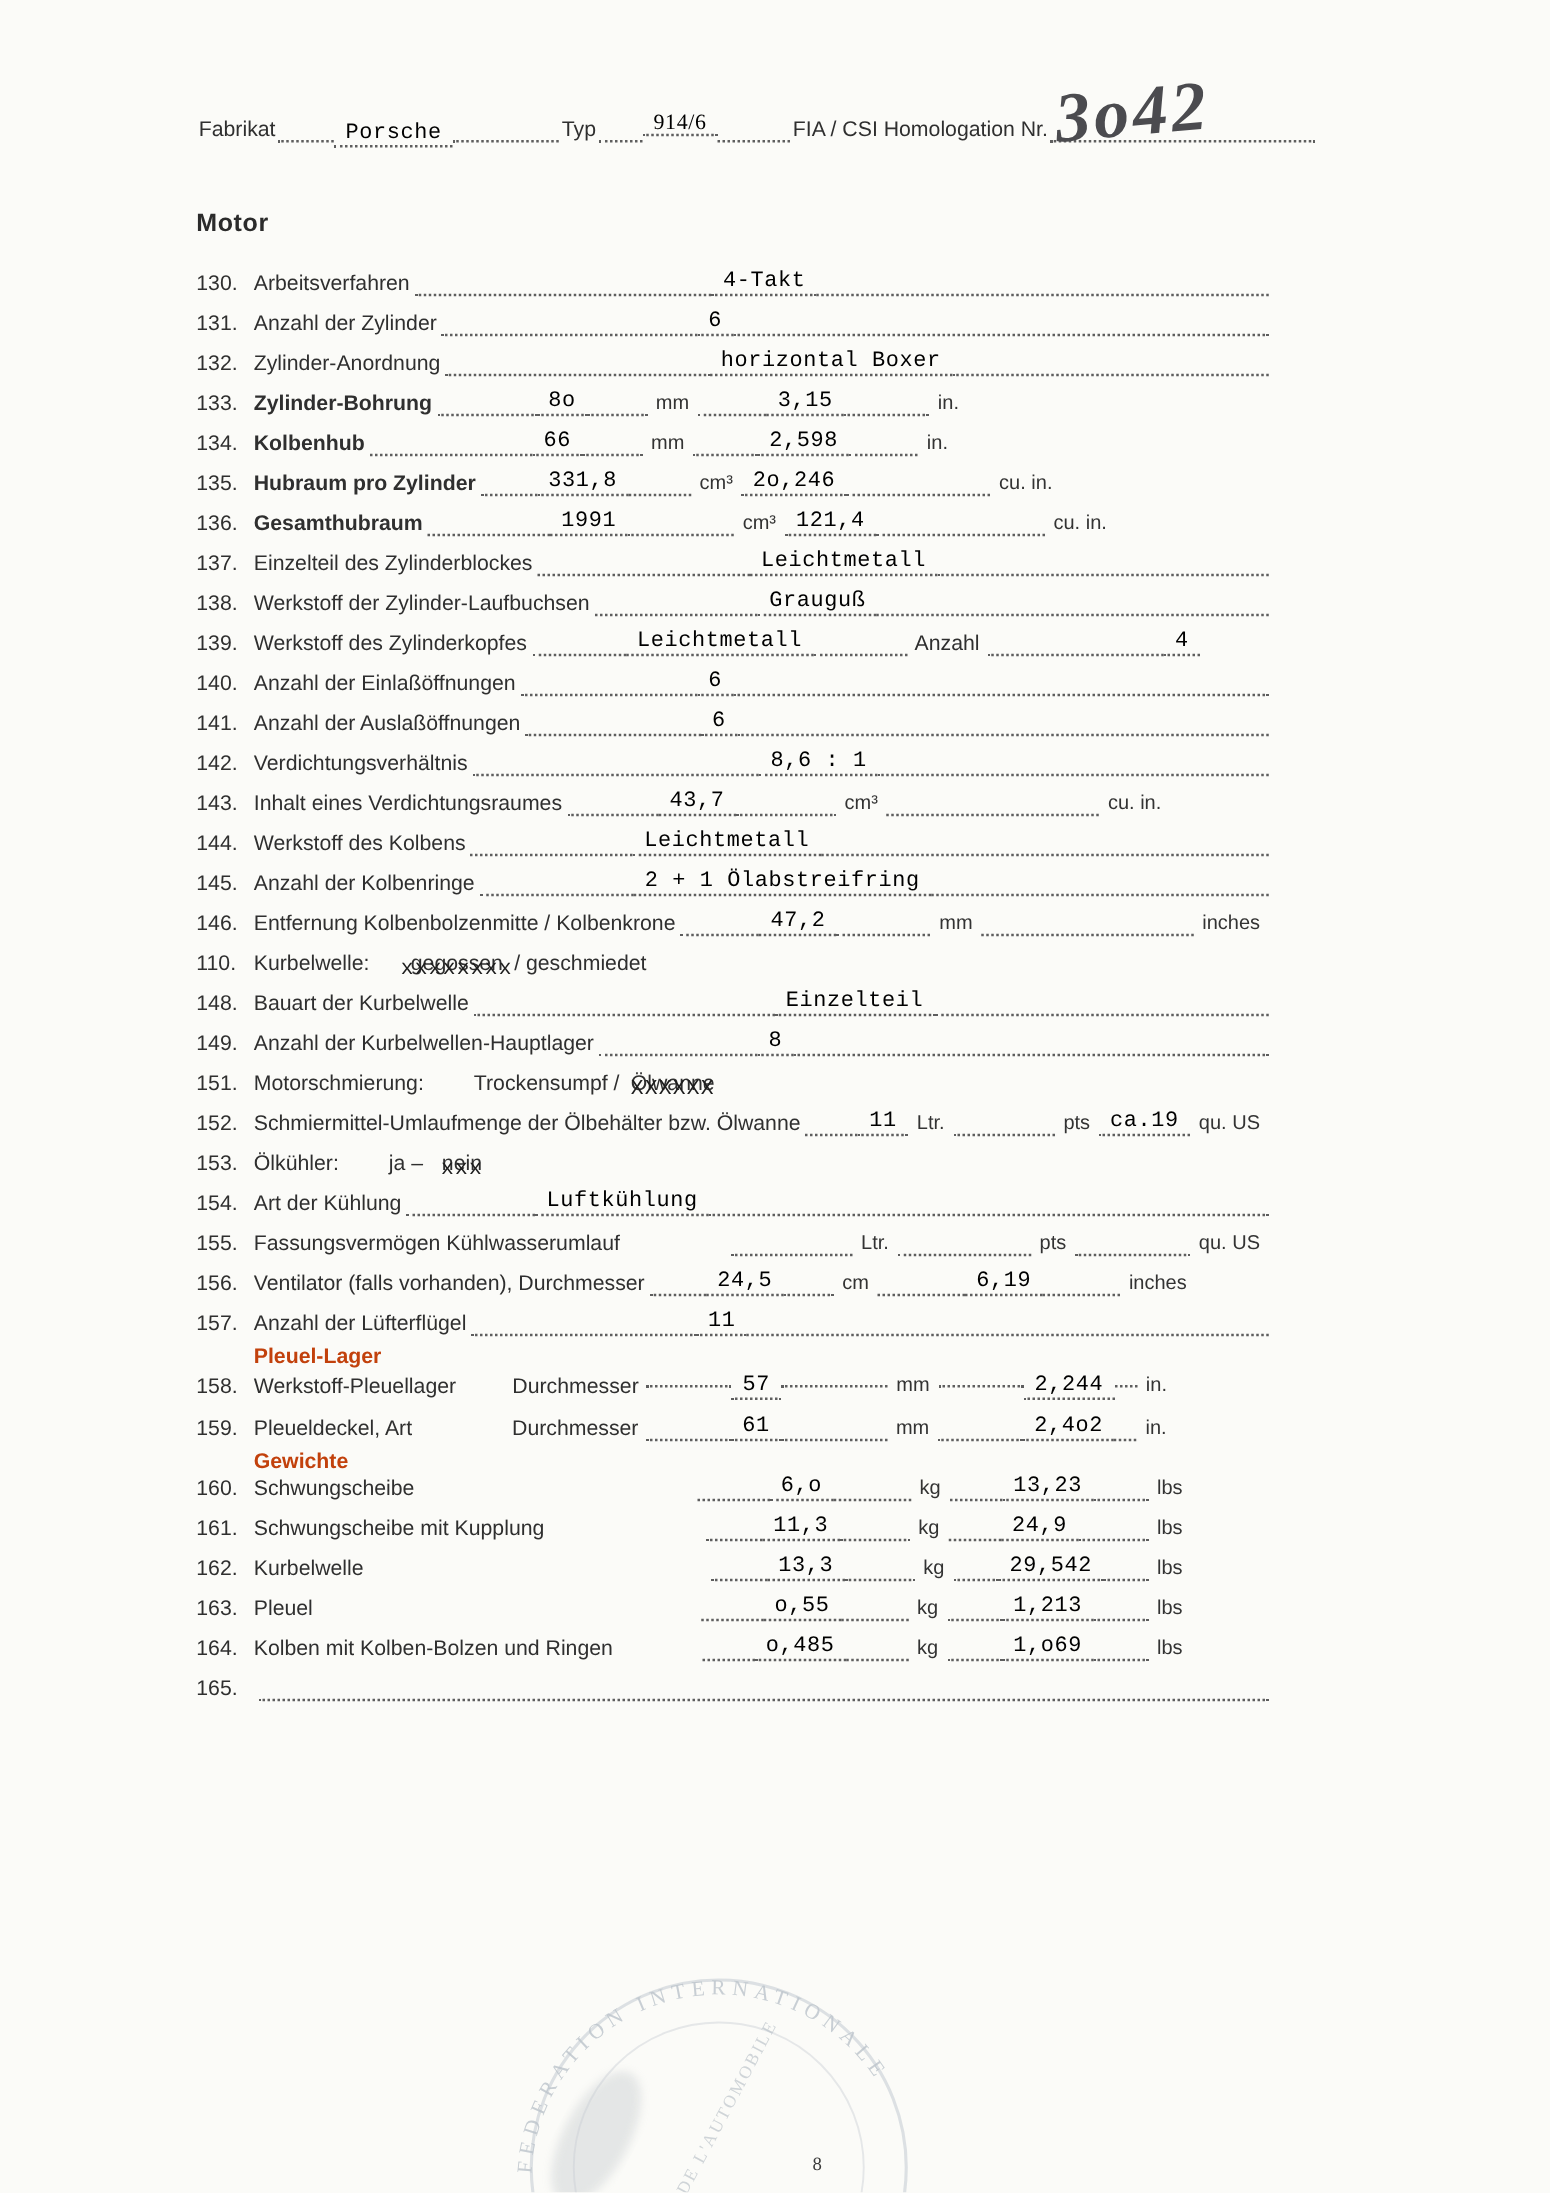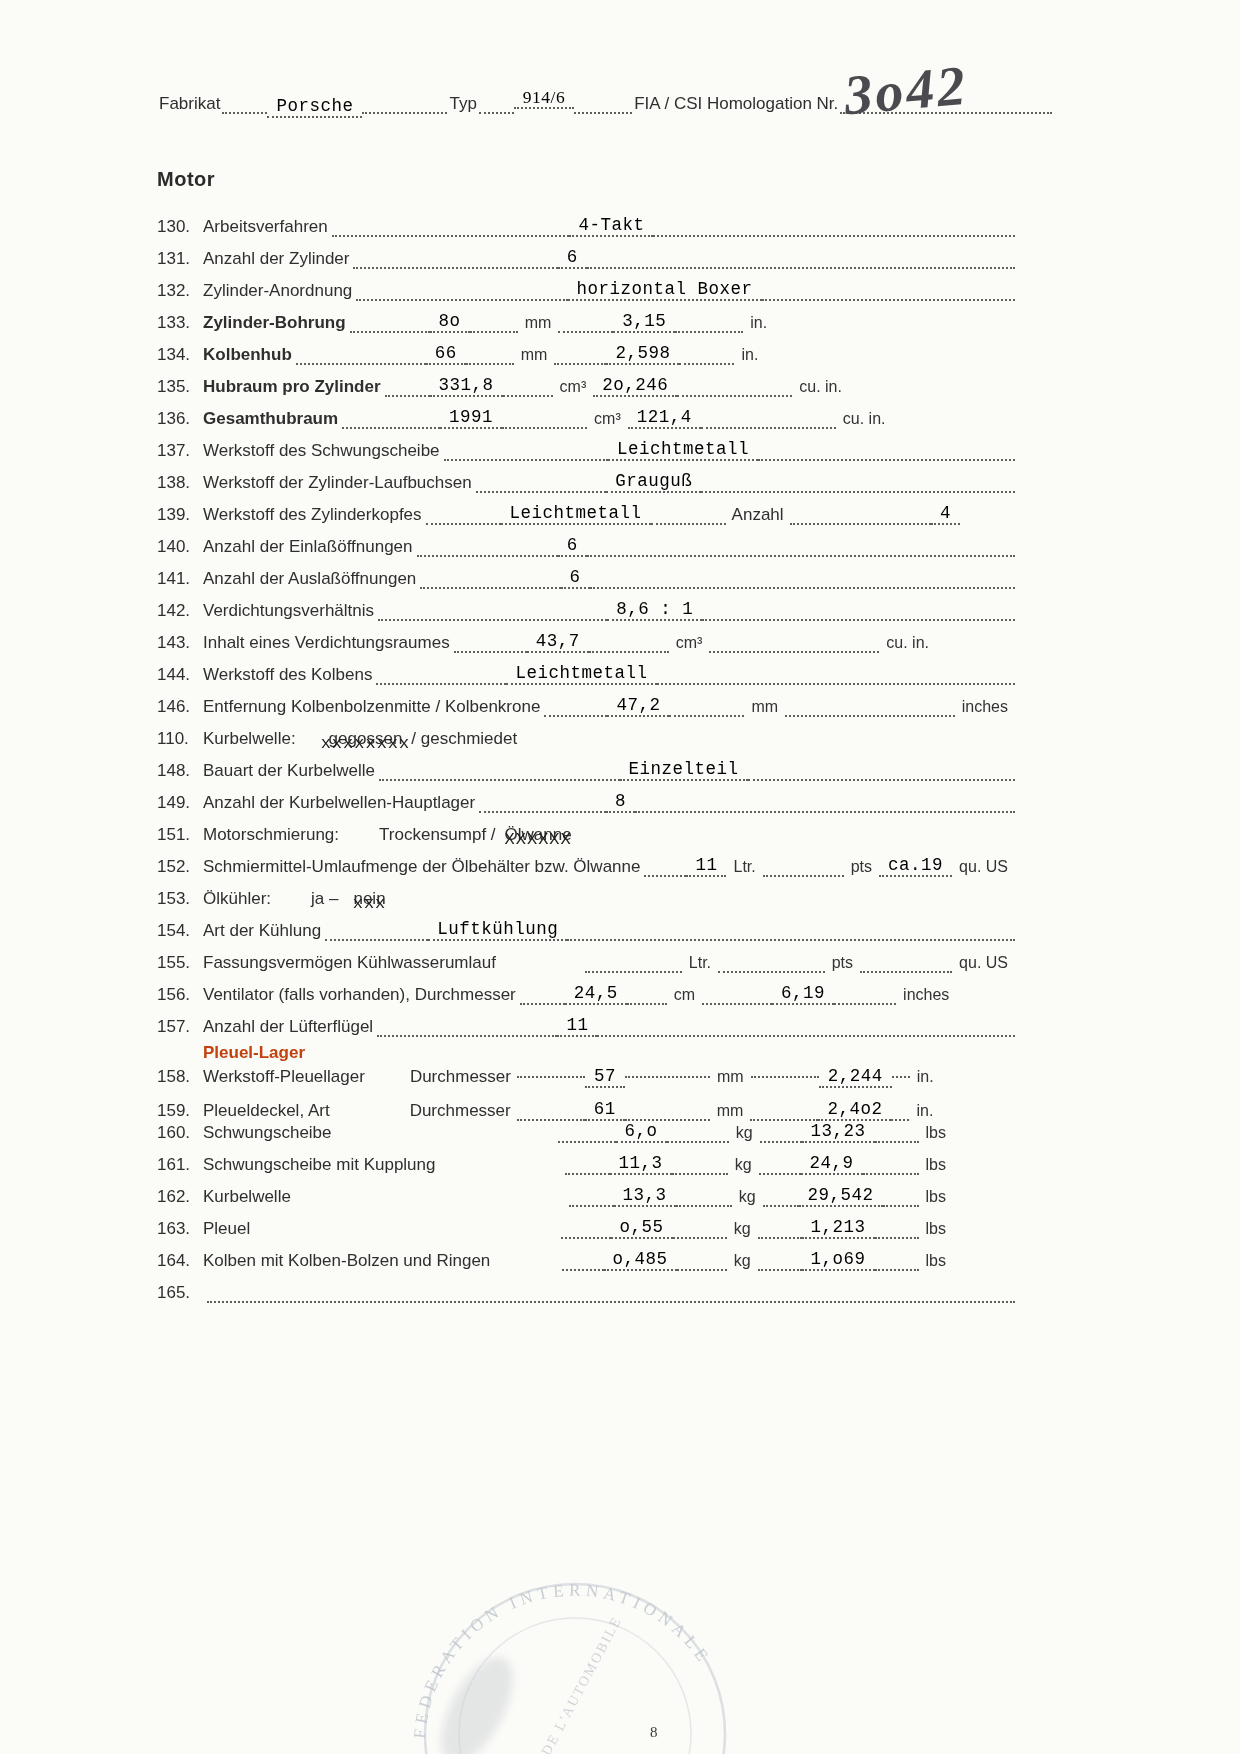--- a/index.html
+++ b/index.html
@@ -167,21 +167,21 @@
         <span class="tv">1991</span>
         <span class="dots" style="flex: 0 0 85px;"></span>
         <span class="u">cm³</span>
         <span class="tv">121,4</span>
         <span class="dots" style="flex: 0 0 135px;"></span>
         <span class="u">cu. in.</span>
         <span class="sp" style="flex: 1 0 0px;"></span>
       </div>
       <div class="row">
         <span class="num">137.</span>
-        <span class="label">Werkstoff des Schwungscheibe</span>
+        <span class="label">Einzelteil des Zylinderblockes</span>
         <span class="dots" style="flex: 1.6 0 0px;"></span>
         <span class="tv">Leichtmetall</span>
         <span class="dots" style="flex: 2.5 0 0px;"></span>
       </div>
       <div class="row">
         <span class="num">138.</span>
         <span class="label">Werkstoff der Zylinder-Laufbuchsen</span>
         <span class="dots" style="flex: 1.25 0 0px;"></span>
         <span class="tv">Grauguß</span>
         <span class="dots" style="flex: 3 0 0px;"></span>
@@ -227,20 +227,27 @@
         <span class="u">cm³</span>
         <span class="dots" style="flex: 0 0 170px;"></span>
         <span class="u">cu. in.</span>
         <span class="sp" style="flex: 1 0 0px;"></span>
       </div>
       <div class="row">
         <span class="num">144.</span>
         <span class="label">Werkstoff des Kolbens</span>
         <span class="dots" style="flex: 0 0 130px;"></span>
         <span class="tv">Leichtmetall</span>
+        <span class="dots" style="flex: 1 0 0px;"></span>
+      </div>
+      <div class="row">
+        <span class="num">145.</span>
+        <span class="label">Anzahl der Kolbenringe</span>
+        <span class="dots" style="flex: 0 0 123px;"></span>
+        <span class="tv">2 + 1 Ölabstreifring</span>
         <span class="dots" style="flex: 1 0 0px;"></span>
       </div>
       <div class="row">
         <span class="num">146.</span>
         <span class="label">Entfernung Kolbenbolzenmitte / Kolbenkrone</span>
         <span class="dots" style="flex: 0 0 63px;"></span>
         <span class="tv">47,2</span>
         <span class="dots" style="flex: 0 0 75px;"></span>
         <span class="u">mm</span>
         <span class="dots" style="flex: 1 0 0px;"></span>
@@ -358,20 +365,21 @@
         <span class="dots" style="flex: 0 0 68px;"></span>
         <span class="tv">61</span>
         <span class="dots" style="flex: 0 0 85px;"></span>
         <span class="u">mm</span>
         <span class="dots" style="flex: 0 0 68px;"></span>
         <span class="tv">2,4o2</span>
         <span class="dots" style="flex: 0 0 18px;"></span>
         <span class="u">in.</span>
         <span class="sp" style="flex: 1 0 0px;"></span>
       </div>
+      <div class="sec-head">Gewichte</div>
       <div class="row h22">
         <span class="num">160.</span>
         <span class="label">Schwungscheibe</span>
         <span class="sp" style="flex: 1 0 0px;"></span>
         <span class="dots" style="flex: 0 0 58px;"></span>
         <span class="tv">6,o</span>
         <span class="dots" style="flex: 0 0 62px;"></span>
         <span class="u">kg</span>
         <span class="dots" style="flex: 0 0 42px;"></span>
         <span class="tv">13,23</span>

